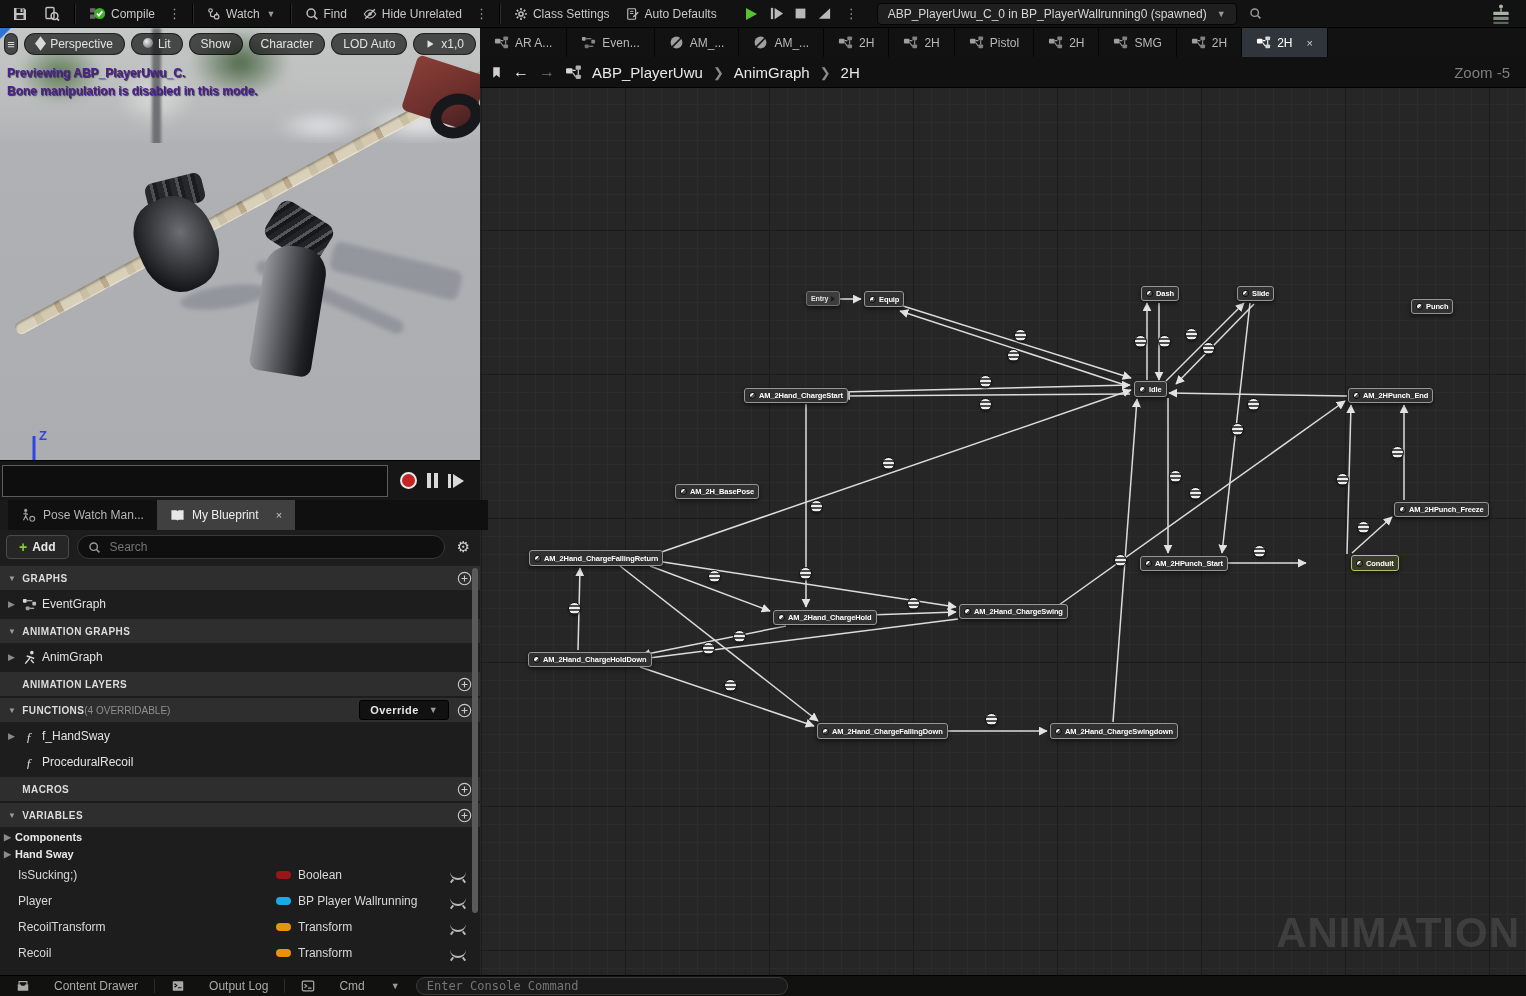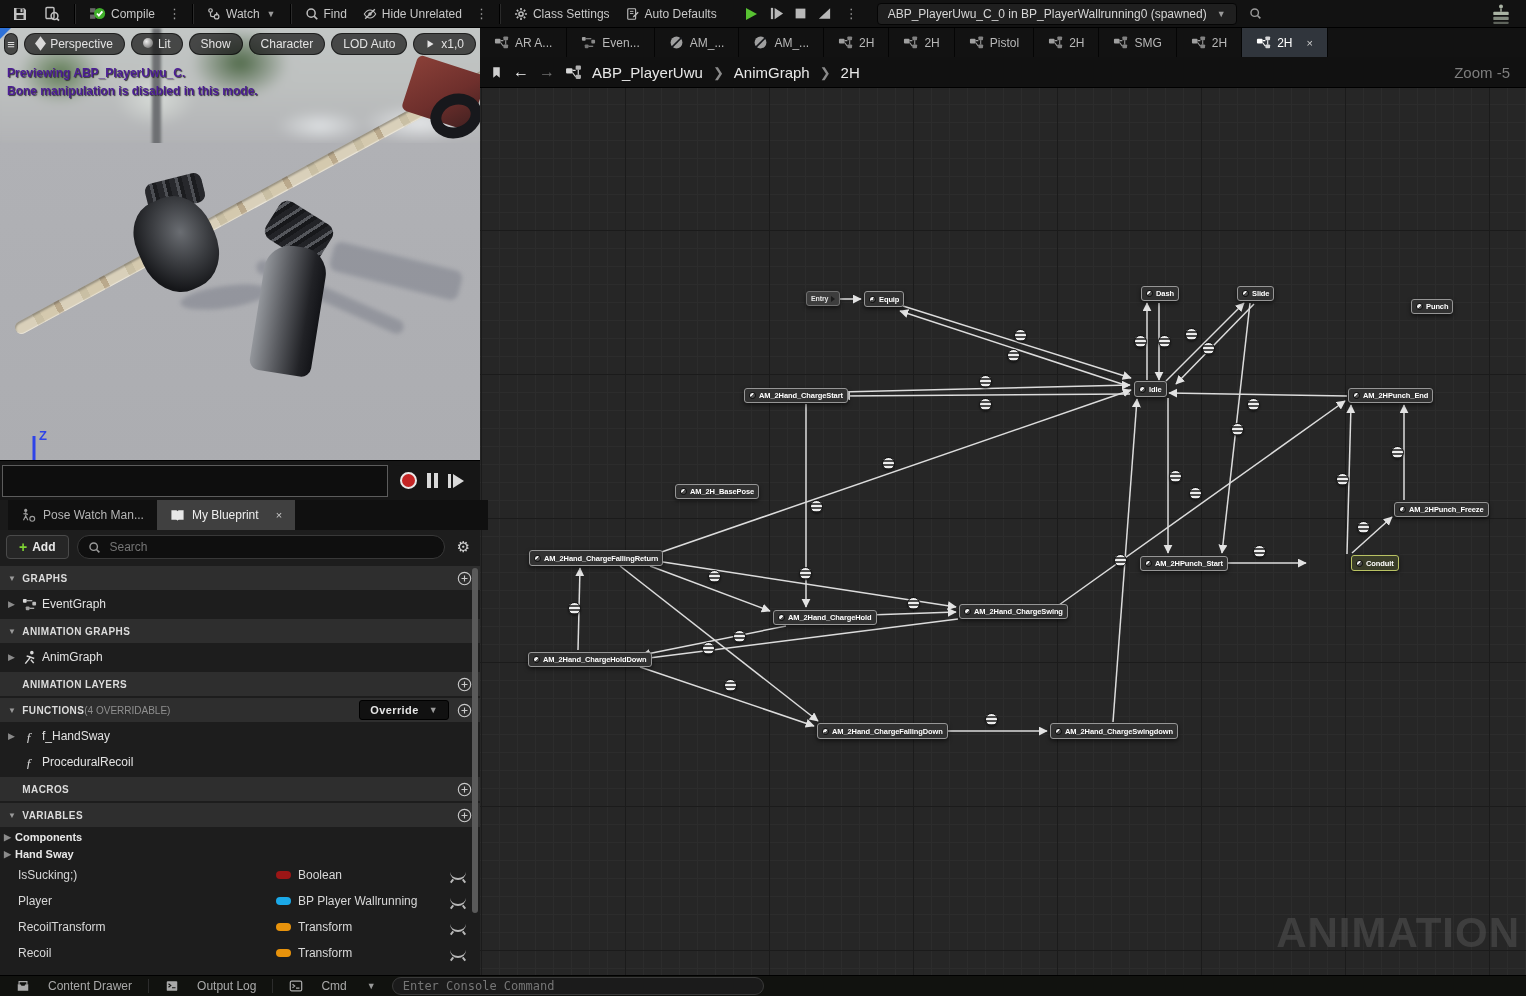--- a/index.html
+++ b/index.html
@@ -156,21 +156,21 @@
   .eye-closed{width:16px;height:9px;border-bottom:2px solid #b9b9b9;border-radius:0 0 9px 9px;position:relative;margin-right:6px;}
   .eye-closed:before,.eye-closed:after{content:"";position:absolute;width:2px;height:4px;background:#b9b9b9;bottom:-5px;}
   .eye-closed:before{left:1px;transform:rotate(40deg);}
   .eye-closed:after{right:1px;transform:rotate(-40deg);}
   .panel-scroll{position:absolute;right:2px;top:38px;width:6px;height:345px;background:#5a5a5a;border-radius:3px;}
 
   
   .statusbar{position:absolute;left:0;top:975px;width:1526px;height:21px;background:#11120f;
              display:flex;align-items:center;gap:8px;padding:0 8px;font-size:12px;color:#a9a9a9;
              border-top:1px solid #000;}
-  .sb-item{display:flex;align-items:center;gap:18px;padding:0 8px;cursor:pointer;height:100%;}
+  .sb-item{display:flex;align-items:center;gap:24px;padding:0 8px;cursor:pointer;height:100%;}
   .sb-sep{width:1px;height:14px;background:#2c2c2c;}
   .console-input{width:372px;height:18px;background:#1b1b1b;border:1px solid #3a3a3a;border-radius:9px;
                  color:#9a9a9a;font-size:12px;font-family:"DejaVu Sans Mono",monospace;padding:4px 10px;outline:0;}
   svg.ic{display:block;}
 </style>
 </head>
 <body>
 
 <div class="app">
 

